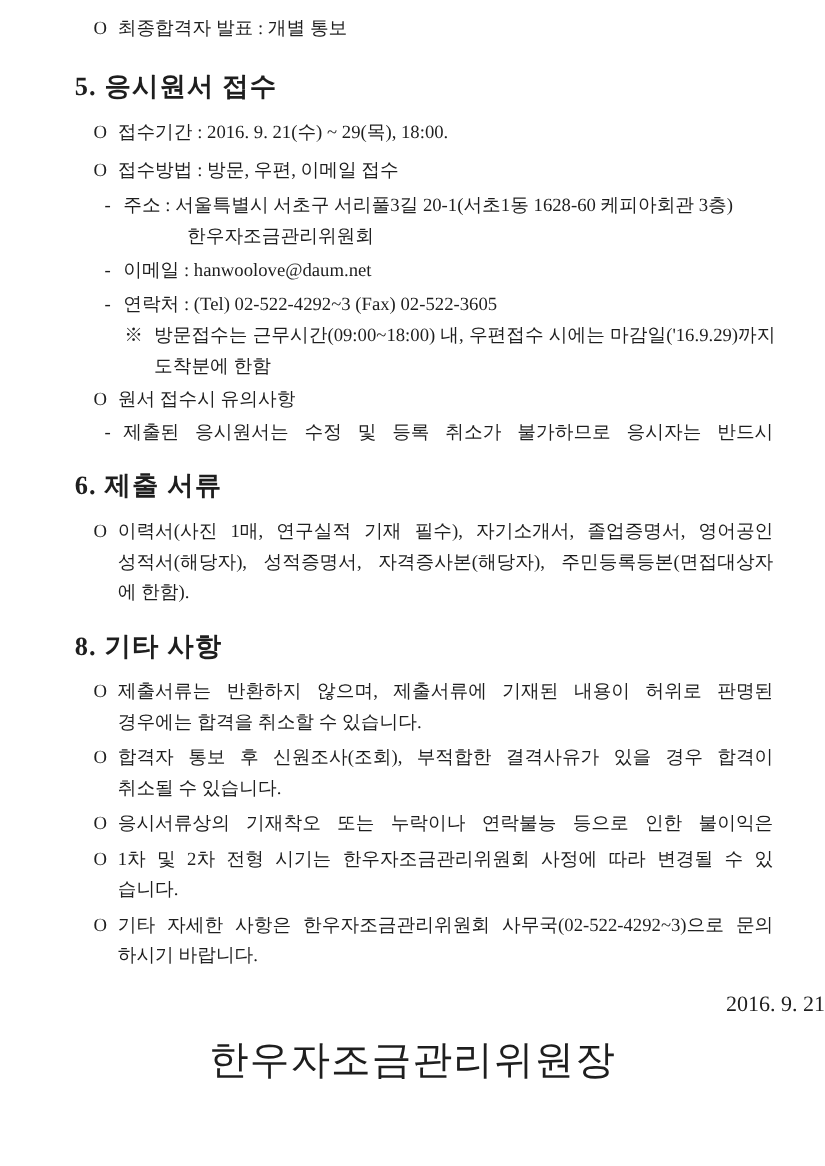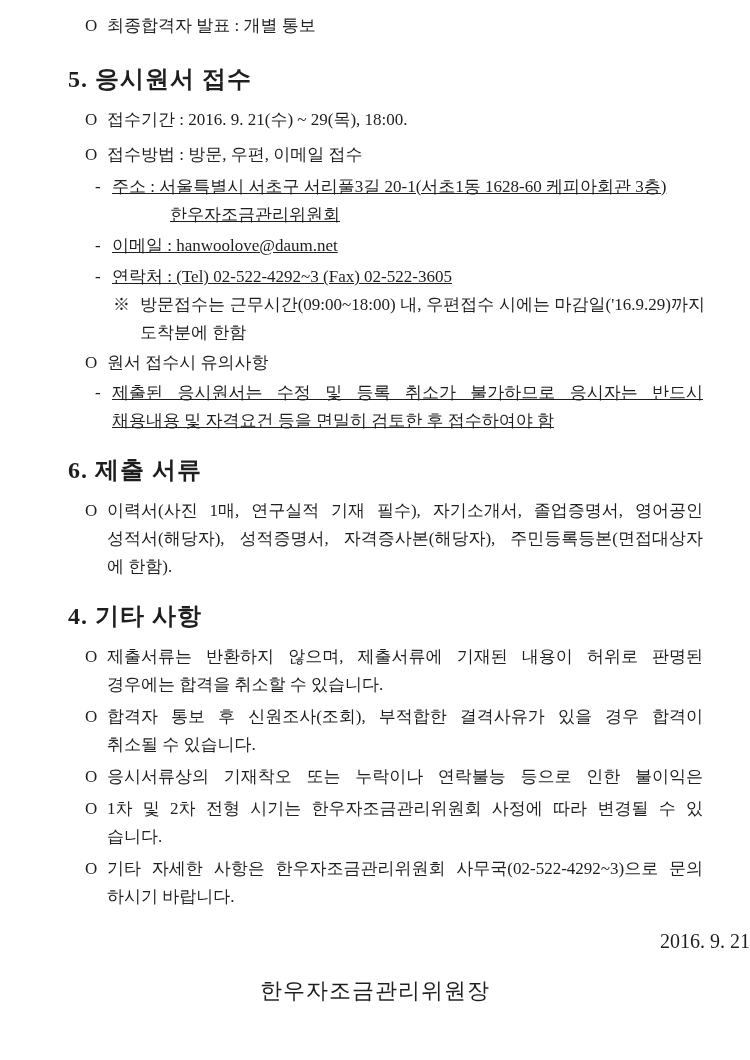--- a/index.html
+++ b/index.html
@@ -13,21 +13,21 @@
     font-size: 17px;
     line-height: 28px;
     overflow: hidden;
     box-sizing: border-box;
     padding-top: 12px;
   }
   .item { position: relative; margin-right: 47px; }
   .o-item  { margin-left: 85px; }
   .o-item .tx { padding-left: 22px; }
   .d-item  { margin-left: 95px; }
-  .d-item .tx { padding-left: 17px; text-decoration: underline; }
+  .d-item .tx { padding-left: 17px; }
   .x-item  { margin-left: 113px; margin-right: 45px; }
   .x-item .tx { padding-left: 27px; }
   .mk { position: absolute; left: 0; top: 0; }
   .line { white-space: normal; }
   .j { text-align: justify; text-align-last: justify; }
   .indent2 { margin-left: 58px; }
   .heading {
     margin: 20px 40px 12px 68px;
     font-size: 24px;
     font-weight: bold;
@@ -43,21 +43,21 @@
   .doc-date {
     margin-top: 16px;
     text-align: right;
     font-size: 20px;
     line-height: 28px;
     margin-left: 21px;
   }
   .signature {
     margin-top: 14px;
     text-align: center;
-    font-size: 22px;
+    font-size: 36px;
     line-height: 44px;
     letter-spacing: 1px;
     font-weight: 500;
   }
 </style>
 </head>
 <body>
 
 <div class="page">
 
@@ -118,36 +118,35 @@
     <span class="mk">O</span>
     <div class="tx">
       <div class="line">원서 접수시 유의사항</div>
     </div>
   </div>
 
   <div class="item d-item mt2">
     <span class="mk">-</span>
     <div class="tx">
       <div class="line j">제출된 응시원서는 수정 및 등록 취소가 불가하므로 응시자는 반드시</div>
-      <div class="line">채용내용 및 자격요건 등을 면밀히 검토한 후 접수하여야 함</div>
     </div>
   </div>
 
   <div class="heading">6. 제출 서류</div>
 
   <div class="item o-item">
     <span class="mk">O</span>
     <div class="tx">
       <div class="line j">이력서(사진 1매, 연구실적 기재 필수), 자기소개서, 졸업증명서, 영어공인</div>
       <div class="line j">성적서(해당자), 성적증명서, 자격증사본(해당자), 주민등록등본(면접대상자</div>
       <div class="line">에 한함).</div>
     </div>
   </div>
 
-  <div class="heading">4. 기타 사항</div>
+  <div class="heading">8. 기타 사항</div>
 
   <div class="s7">
     <div class="item o-item">
       <span class="mk">O</span>
       <div class="tx">
         <div class="line j">제출서류는 반환하지 않으며, 제출서류에 기재된 내용이 허위로 판명된</div>
         <div class="line">경우에는 합격을 취소할 수 있습니다.</div>
       </div>
     </div>
 

